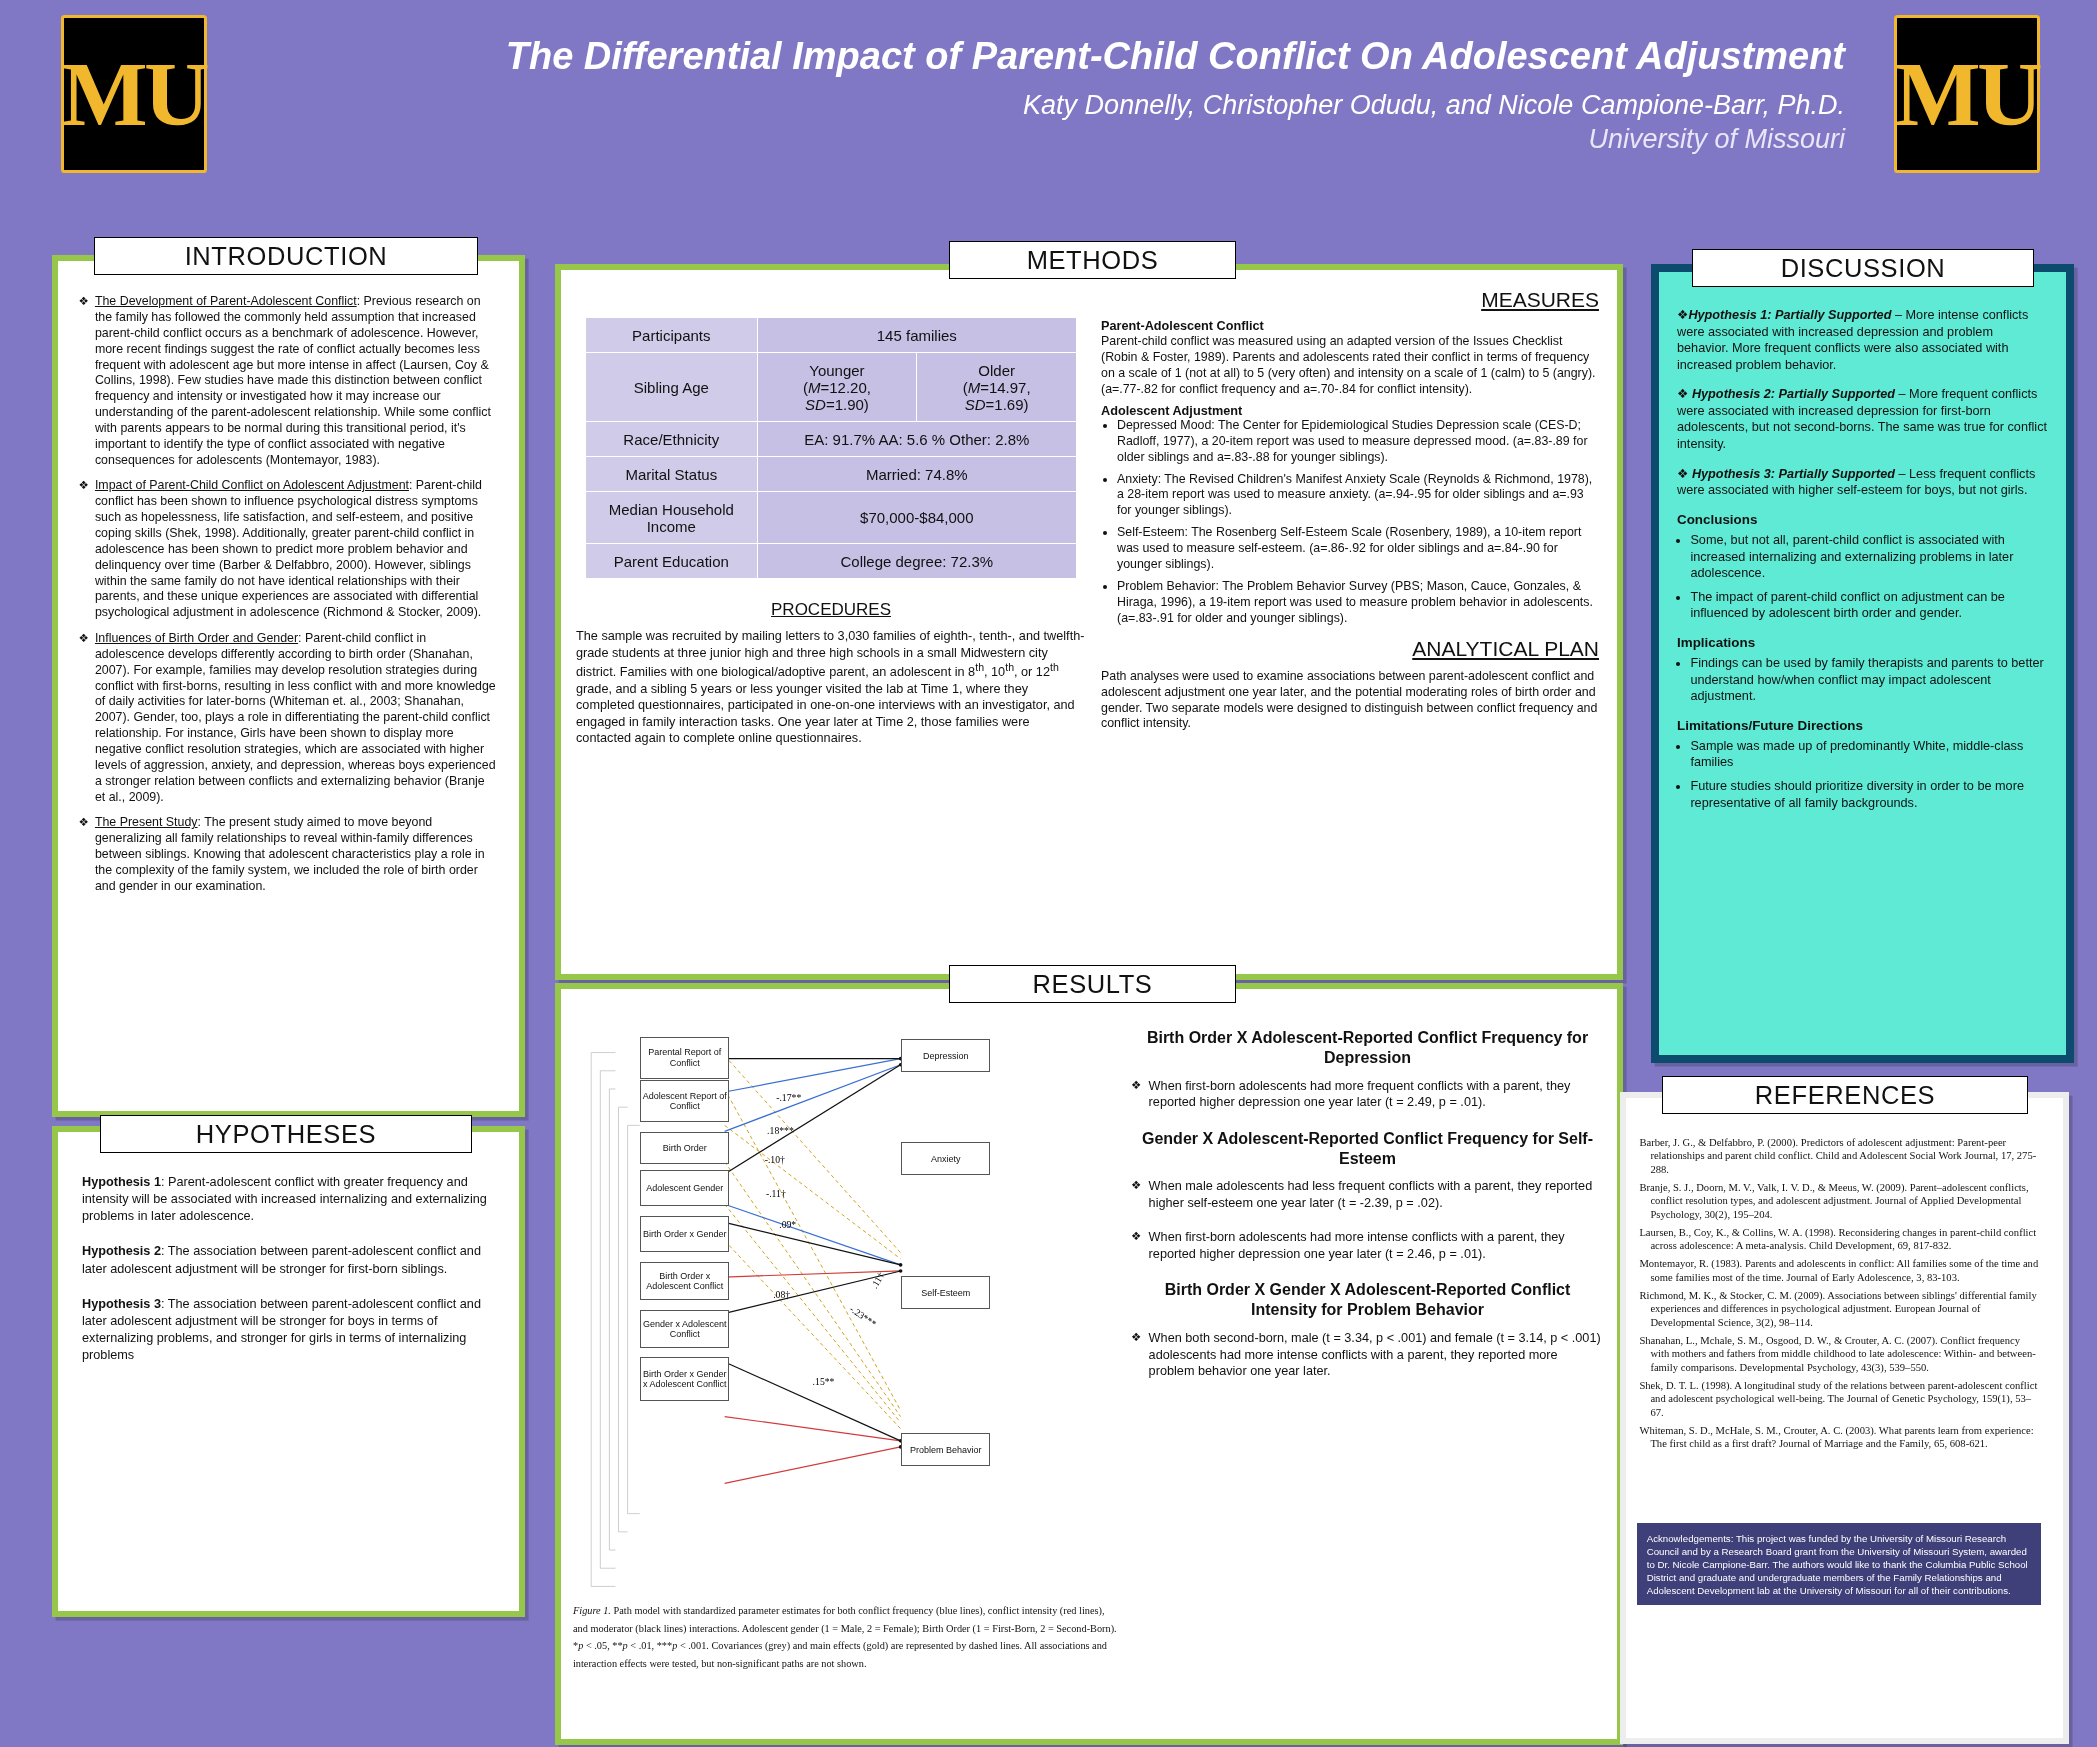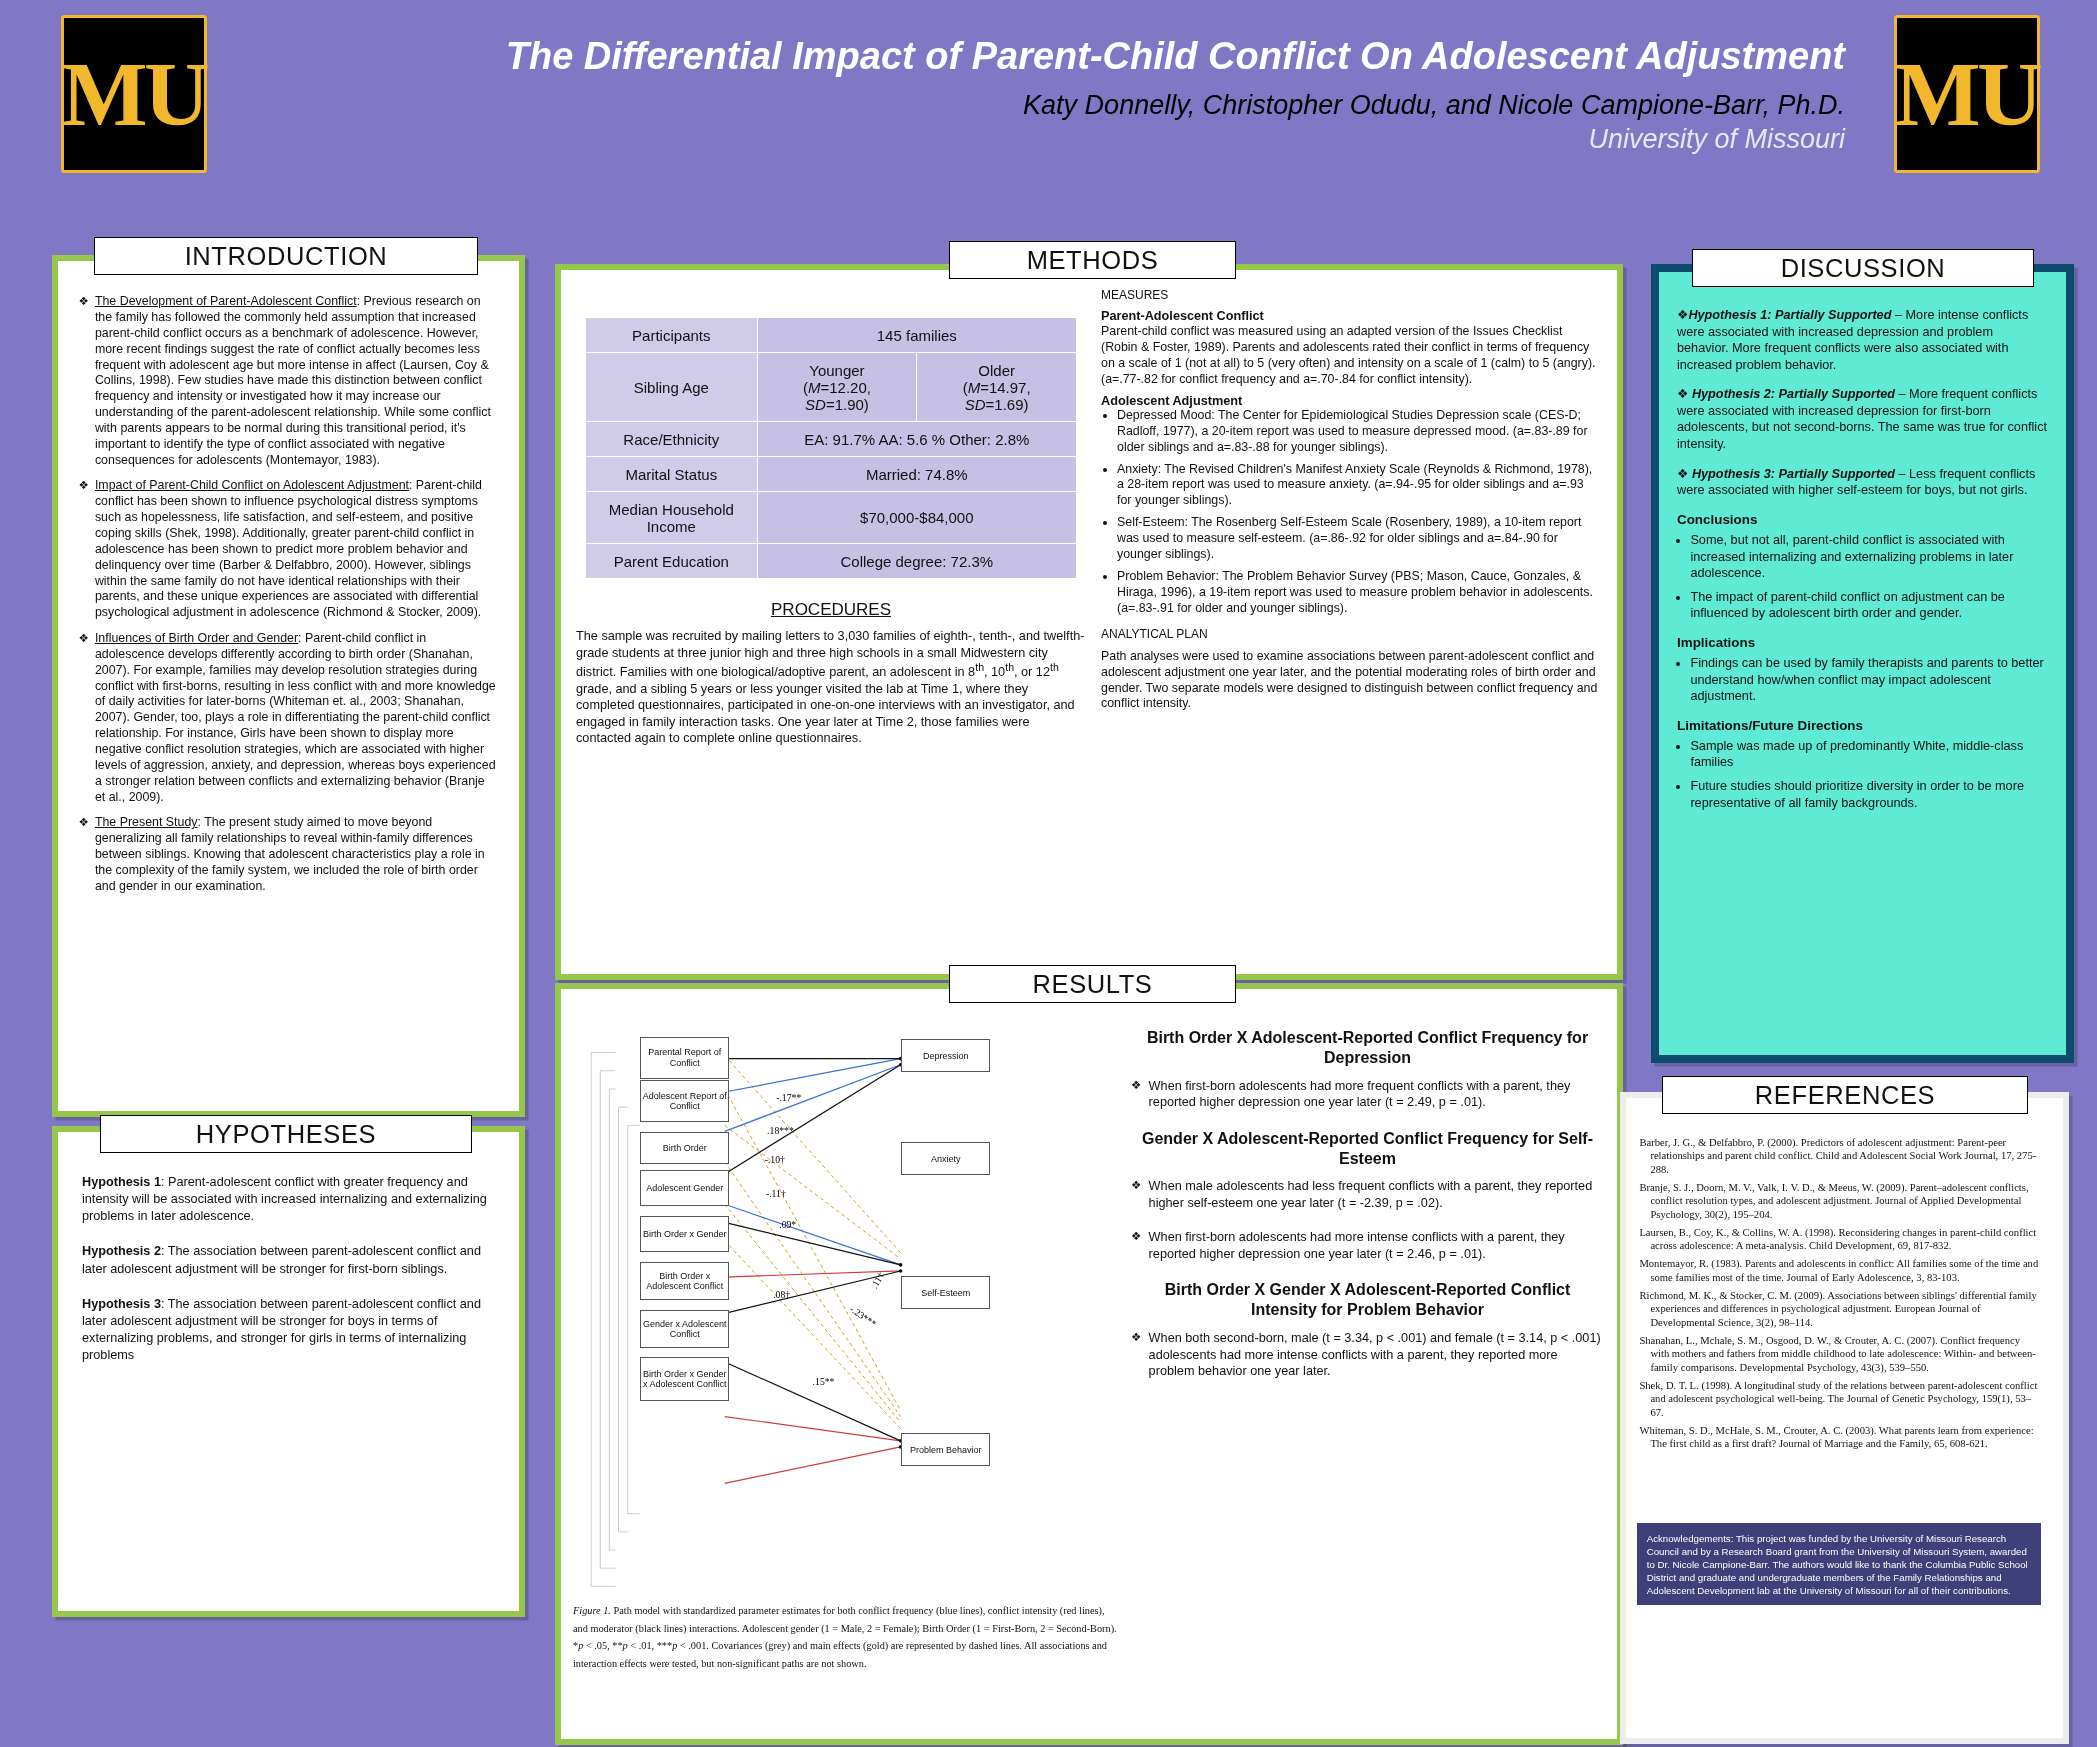--- a/index.html
+++ b/index.html
@@ -20,21 +20,21 @@
   .mu-logo .mu{
     position:absolute;inset:0;display:flex;align-items:center;justify-content:center;
     color:#f1b82d;font-family:"Liberation Serif", serif;font-weight:bold;font-size:91px;letter-spacing:-3.6px;
   }
   .title-block{position:absolute;left:255px;top:36px;width:1590px;text-align:right;}
   .poster-title{
     font-size:38px;font-weight:bold;font-style:italic;color:#ffffff;
     font-family:"Liberation Sans", sans-serif;line-height:1.1;
   }
   .poster-authors{
-    margin-top:11px;font-size:27px;font-style:italic;color:#000000;line-height:1.25;
+    margin-top:11px;font-size:27px;font-style:italic;color:#ffffff;line-height:1.25;
   }
   .poster-affil{font-size:27px;font-style:italic;color:#e9e6f7;line-height:1.25;}
 
   
   .panel{position:absolute;background:#ffffff;box-shadow:3.6px 3.6px 0 rgba(0,0,0,.18);}
   .panel.green{background:#ffffff;border:6px solid #96c74a;}
   .panel.grey{background:#5eead4;border:8px solid #0c4a6e;}
   .panel-title{
     position:absolute;background:#ffffff;border:1.8px solid #000;
     font-size:25.5px;text-align:center;padding:3.6px 0;letter-spacing:0.6px;
@@ -66,21 +66,21 @@
   #methods .mcol-left{position:absolute;left:15px;top:36px;width:510px;}
   #methods .mcol-right{position:absolute;left:540px;top:18px;width:498px;}
 
   table.participants{border-collapse:collapse;width:492px;margin:11px auto 0 auto;font-size:15px;}
   table.participants td{border:1.2px solid #ffffff;padding:8.5px 6px;text-align:center;color:#111;}
   table.participants td.label{background:#cfcbe8;width:170px;}
   table.participants td.val{background:#c5c0e4;}
   table.participants td.val2{background:#c5c0e4;width:161px;}
   .sub-head{text-align:center;font-size:17px;margin-top:20.6px;text-decoration:underline;}
   .proc-text{font-size:12.7px;line-height:1.3;margin-top:8.5px;}
-  .meas-head{text-align:left;font-size:12px;margin-bottom:7.3px;}
+  .meas-head{text-align:right;font-size:21px;text-decoration:underline;margin-bottom:7.3px;}
   .meas-sub{font-weight:bold;font-size:12.7px;margin-top:6px;}
   .meas-p{font-size:12.4px;line-height:1.28;margin:1.2px 0 6px 0;}
   ul.meas{margin:0 0 0 16px;padding:0;}
   ul.meas li{font-size:12.4px;line-height:1.28;margin-bottom:6px;}
 
   
   #results{left:555px;top:983px;width:1056px;height:750px;}
   #results .panel-title{left:388px;top:-24px;width:285px;}
   #fig{position:absolute;left:12px;top:33px;width:546px;height:595px;}
   .fig-box{position:absolute;background:#ffffff;border:0.9px solid #555;font-size:9px;text-align:center;

